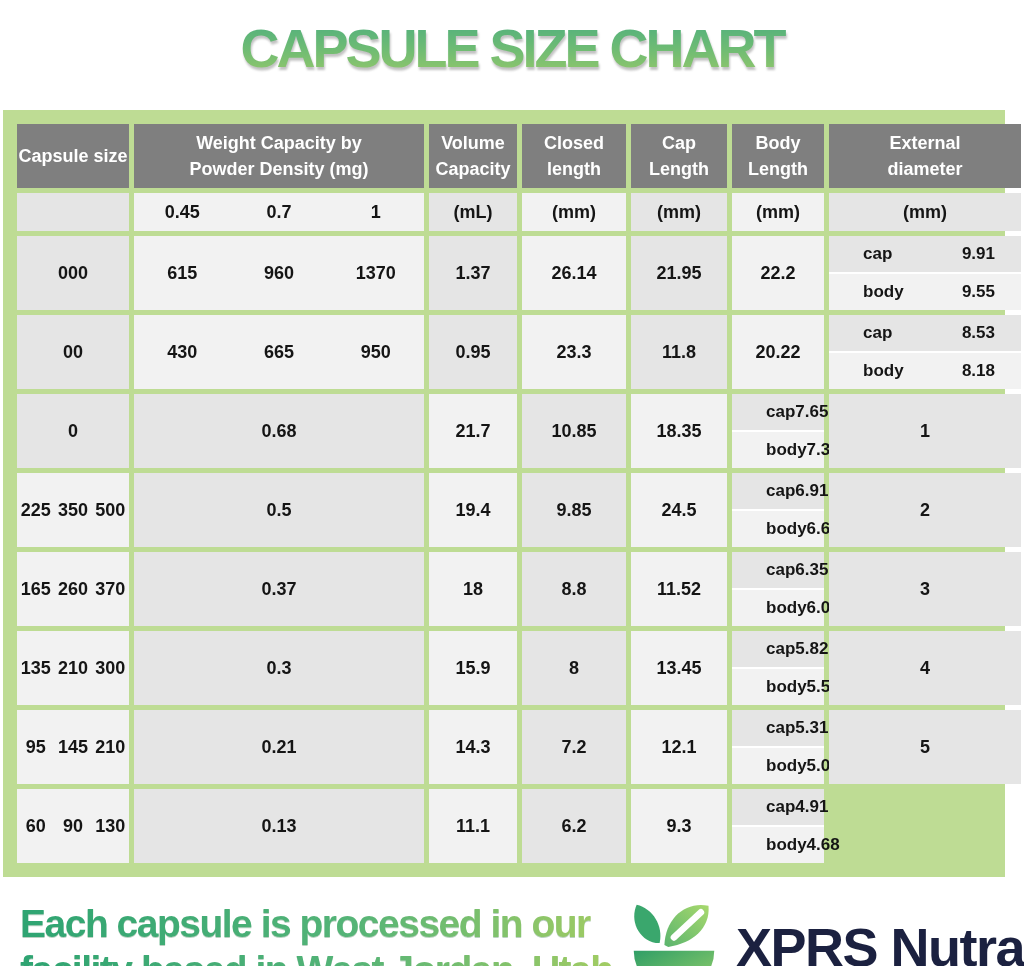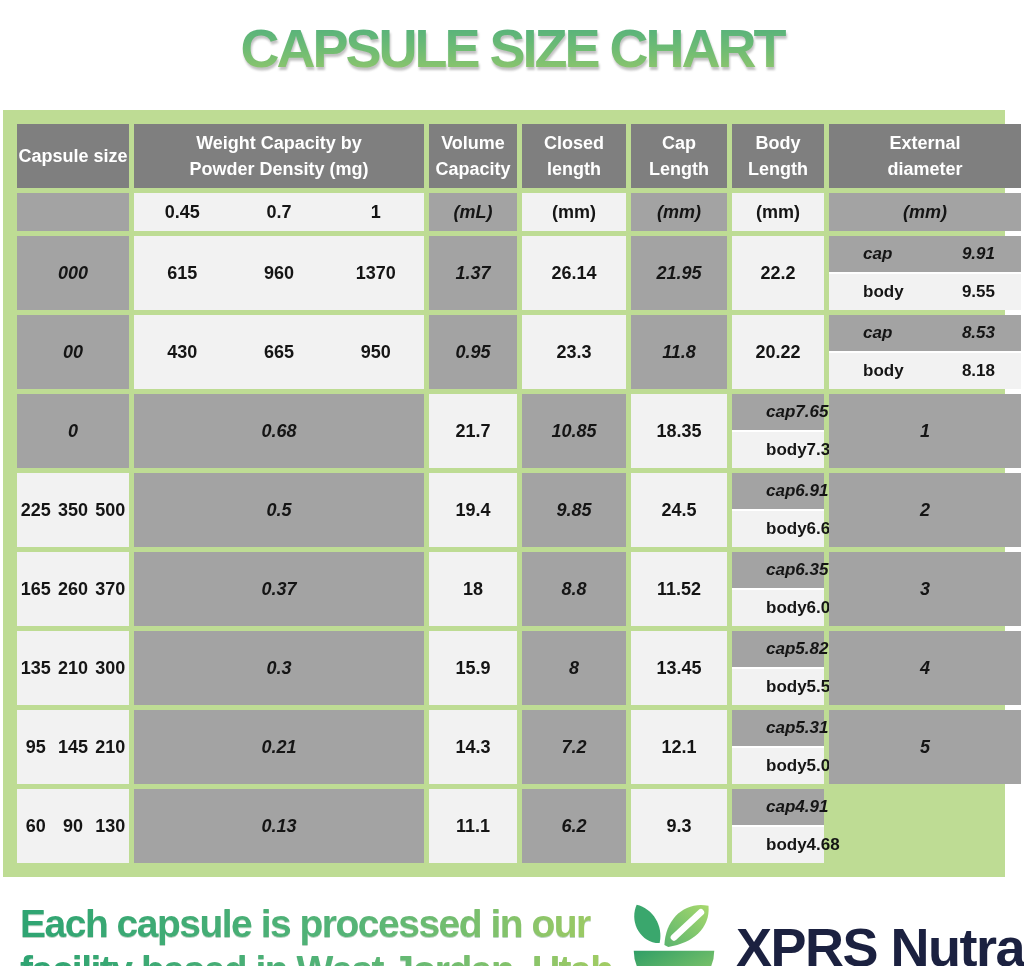--- a/index.html
+++ b/index.html
@@ -45,21 +45,21 @@
     font-weight: 700;
     font-size: 18px;
     color: #151515;
   }
   .hdr {
     background: #7f7f7f;
     color: #ffffff;
     line-height: 1.45;
     white-space: pre-line;
   }
-  .shade { background: #a3a3a3; font-style: italic; }
+  .shade { background: #e5e5e5; }
   .light { background: #f2f2f2; }
   .weights {
     justify-content: space-between;
   }
   .weights span {
     flex: 1 1 0;
     text-align: center;
   }
   .external-cell {
     flex-direction: column;

